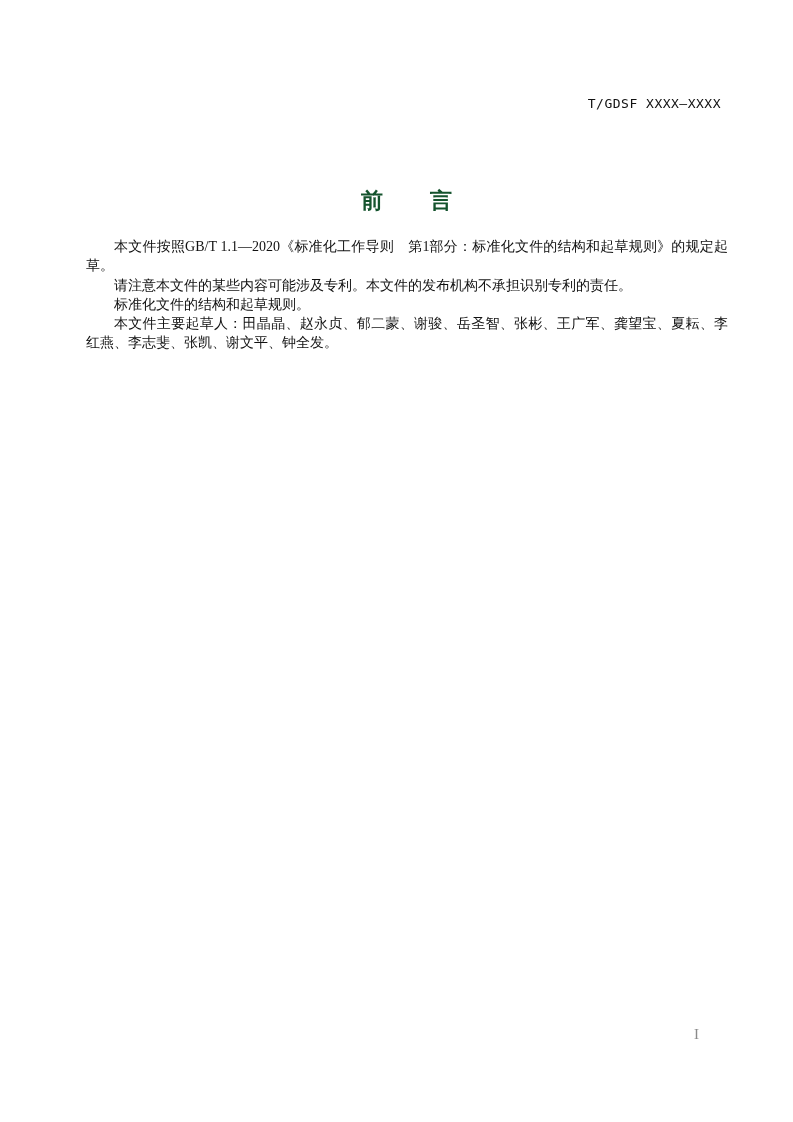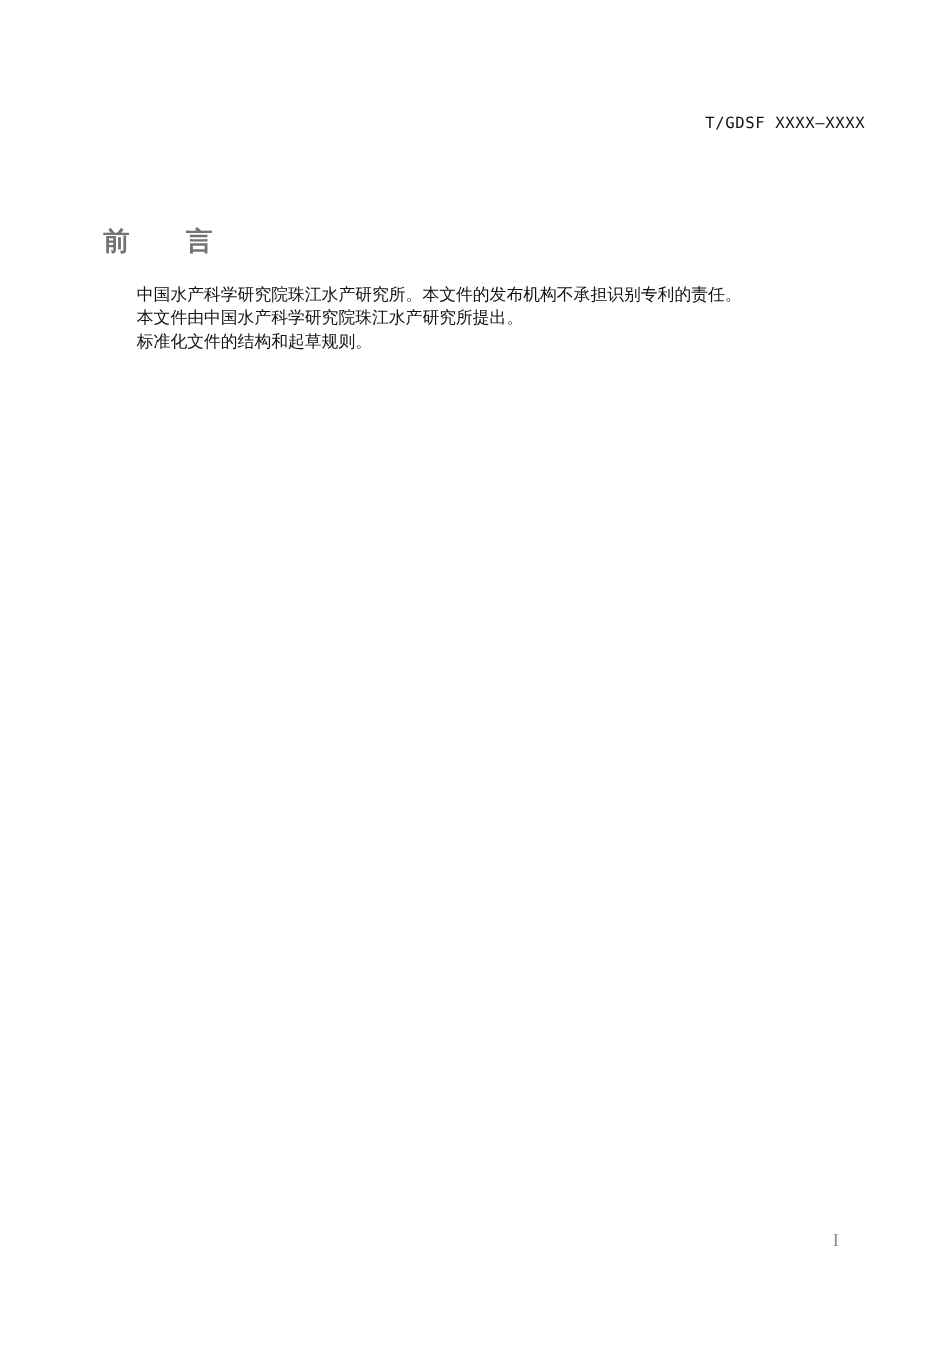--- a/index.html
+++ b/index.html
@@ -25,24 +25,25 @@
     letter-spacing: 0.5px;
     color: #111111;
     white-space: nowrap;
   }
   .title {
     position: absolute;
     top: 186px;
     left: 86px;
     width: 642px;
     margin: 0;
+    text-align: center;
     font-size: 22px;
     font-weight: 700;
     letter-spacing: 1px;
-    color: #737373;
+    color: #14532d;
     white-space: pre;
   }
   .body-text {
     position: absolute;
     top: 237px;
     left: 86px;
     width: 642px;
     font-size: 14px;
     line-height: 19.3px;
     text-align: justify;
@@ -64,20 +65,21 @@
 </head>
 <body>
 
 <div class="page">
 
   <div class="doc-code">T/GDSF XXXX—XXXX</div>
 
   <h1 class="title">前　　言</h1>
 
   <div class="body-text">
-    <p>中国水产科学研究院珠江水产研究所。本文件的发布机构不承担识别专利的责任。</p>
-    <p>本文件由中国水产科学研究院珠江水产研究所提出。</p>
+    <p>本文件按照GB/T 1.1—2020《标准化工作导则　第1部分：标准化文件的结构和起草规则》的规定起草。</p>
+    <p>请注意本文件的某些内容可能涉及专利。本文件的发布机构不承担识别专利的责任。</p>
     <p>标准化文件的结构和起草规则。</p>
+    <p>本文件主要起草人：田晶晶、赵永贞、郁二蒙、谢骏、岳圣智、张彬、王广军、龚望宝、夏耘、李红燕、李志斐、张凯、谢文平、钟全发。</p>
   </div>
 
   <div class="page-num">I</div>
 
 </div>
 
 </body></html>

